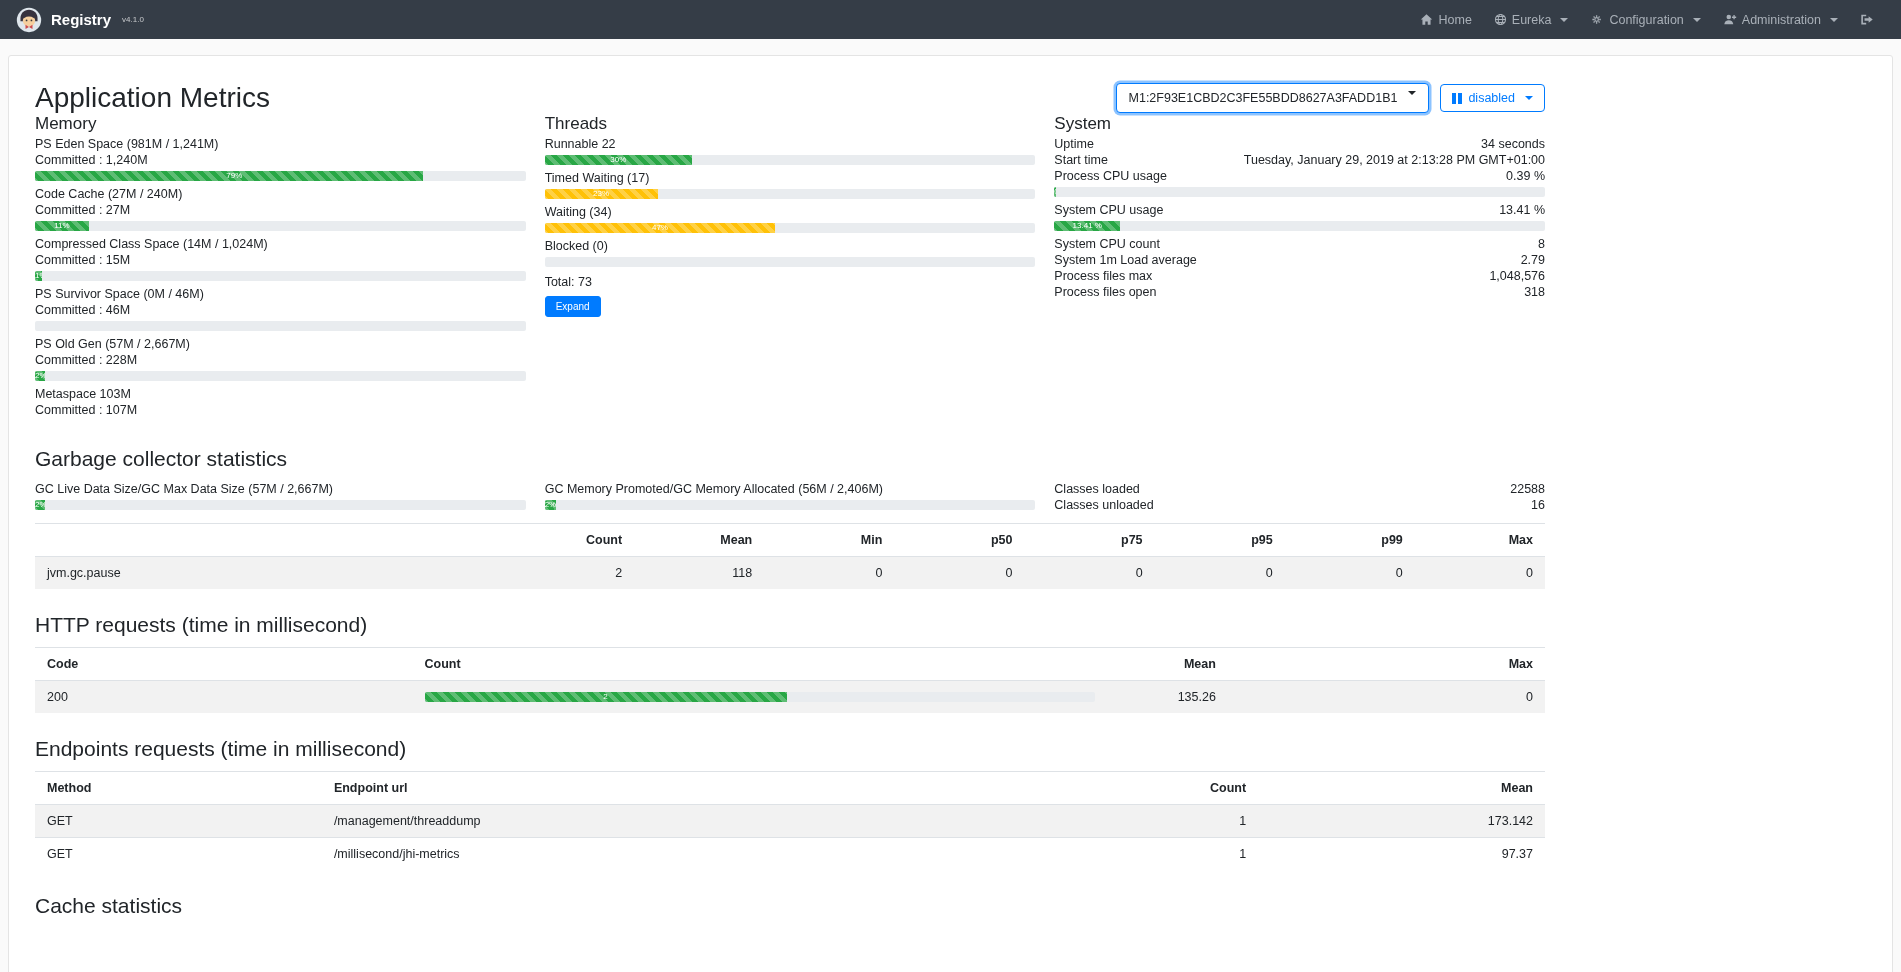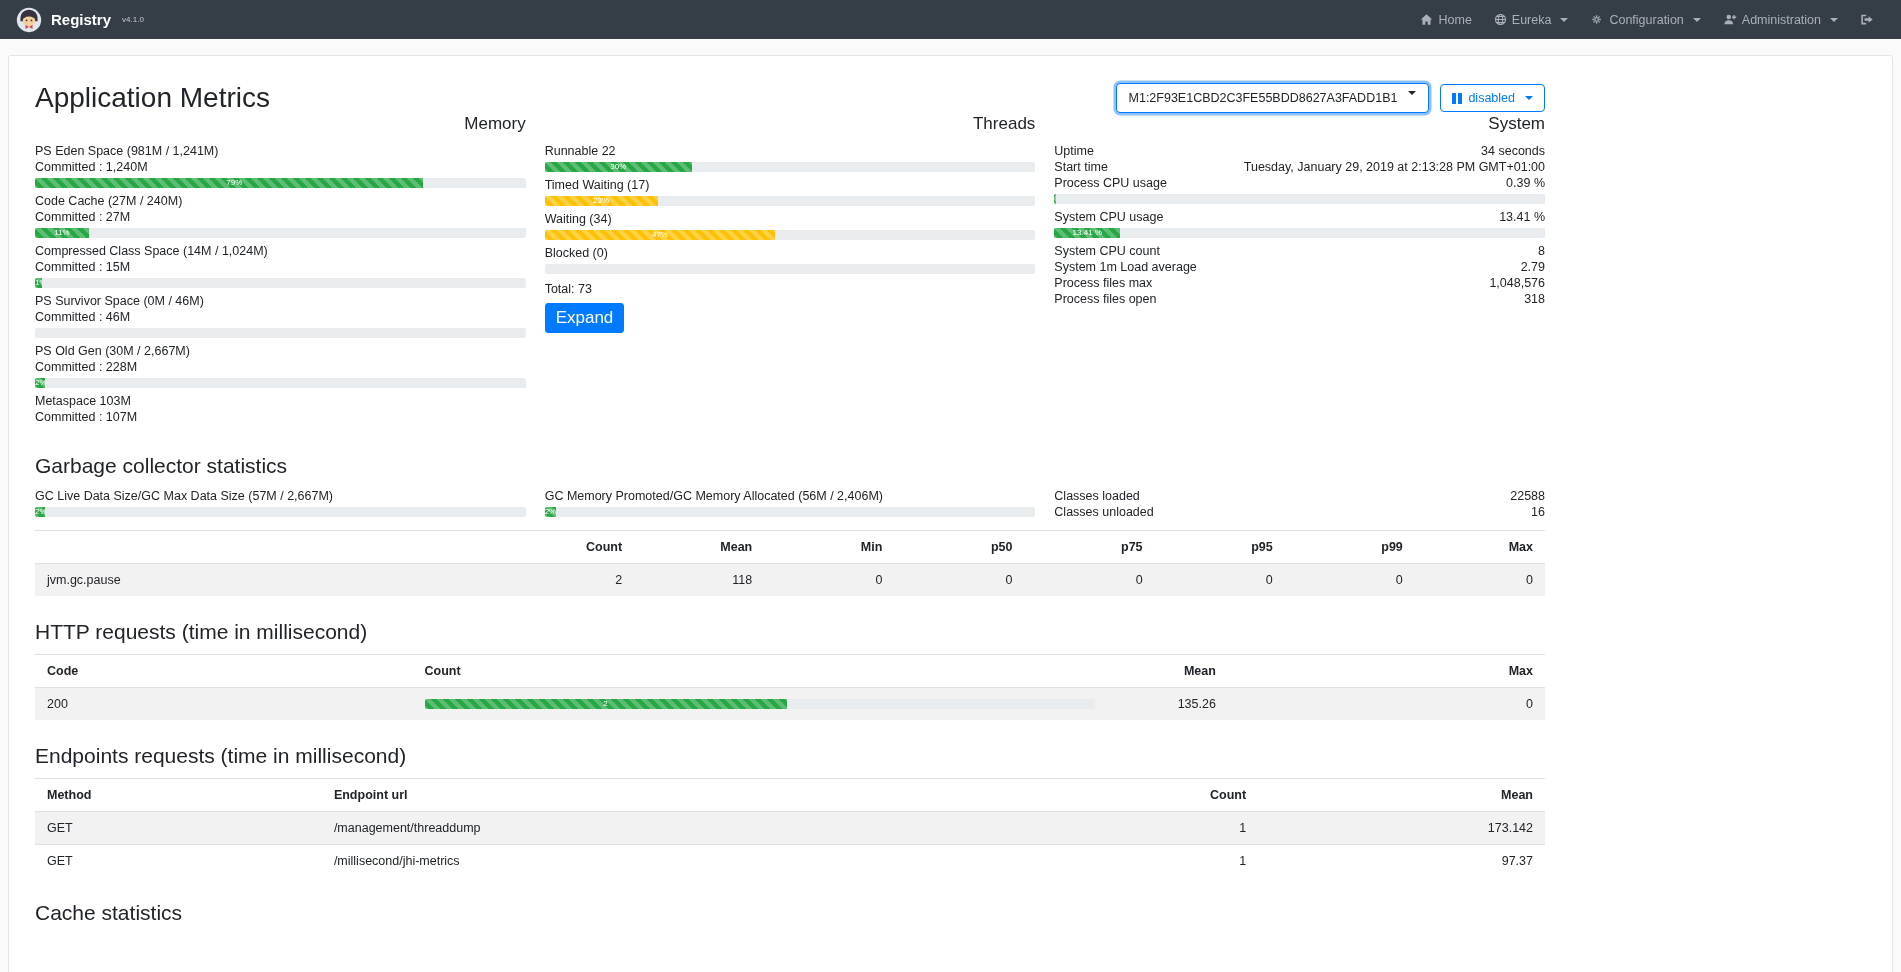--- a/index.html
+++ b/index.html
@@ -62,21 +62,21 @@
     border: 1px solid var(--primary, #007bff);
     padding: 6px 11px;
     display: flex; align-items: center; gap: 6px;
   }
   .pause-icon { display: inline-flex; gap: 2px; }
   .pause-icon i { display: block; width: 4px; height: 11px; background: var(--primary, #007bff); }
 
   
   .h3 { font-size: 21px; font-weight: 400; margin: 24px 0 10px; color: #212529; }
   .jvm-title { margin-top: 17px; }
-  .h4 { font-size: 17px; font-weight: 400; margin: 0 0 9px; text-align: right; }
+  .h4 { font-size: 17px; font-weight: 400; margin: 0 0 2px; }
 
   
   .row3 { display: flex; gap: 19px; }
   .col3 { flex: 1; min-width: 0; }
 
   .metric-line { line-height: 16px; }
 
   
   .progress {
     height: 10px; background: var(--track, #e9ecef);
@@ -91,21 +91,21 @@
     background-size: 12px 12px;
   }
   .progress-bar.warning { background-color: var(--warning, #ffc107); }
 
   .mem-item { margin-bottom: 5px; }
   .thread-item { margin-bottom: 5px; }
 
   .total-line { margin: 8px 0 7px; }
   .btn-primary {
     background: var(--primary, #007bff); color: #fff; border: 1px solid var(--primary, #007bff);
-    border-radius: 3px; font-size: 17px; padding: 4px 10px;
+    border-radius: 3px; font-size: 10px; padding: 4px 10px;
   }
 
   .kv-row { display: flex; justify-content: space-between; line-height: 16px; }
   .kv-row .v { text-align: right; }
 
   
   table { width: 100%; border-collapse: collapse; margin-top: 8px; }
   th, td { padding: 9px 12px; font-size: 12.5px; text-align: left; border-top: 1px solid #dee2e6; }
   thead th { font-weight: 700; border-bottom: 1px solid #dee2e6; }
   tbody tr:nth-child(odd) { background: #f2f2f2; }
@@ -254,21 +254,21 @@
           </div>
         </div>
         <div class="mem-item">
           <div class="metric-line">PS Survivor Space (0M / 46M)</div>
           <div class="metric-line">Committed : 46M</div>
           <div class="progress">
             <div class="progress-bar" style="width: 0%;"></div>
           </div>
         </div>
         <div class="mem-item">
-          <div class="metric-line">PS Old Gen (30M / 2,667M)</div>
+          <div class="metric-line">PS Old Gen (57M / 2,667M)</div>
           <div class="metric-line">Committed : 228M</div>
           <div class="progress">
             <div class="progress-bar" style="width: 2.1%;">2%</div>
           </div>
         </div>
         <div class="mem-item">
           <div class="metric-line">Metaspace 103M</div>
           <div class="metric-line">Committed : 107M</div>
         </div>
       </div>

